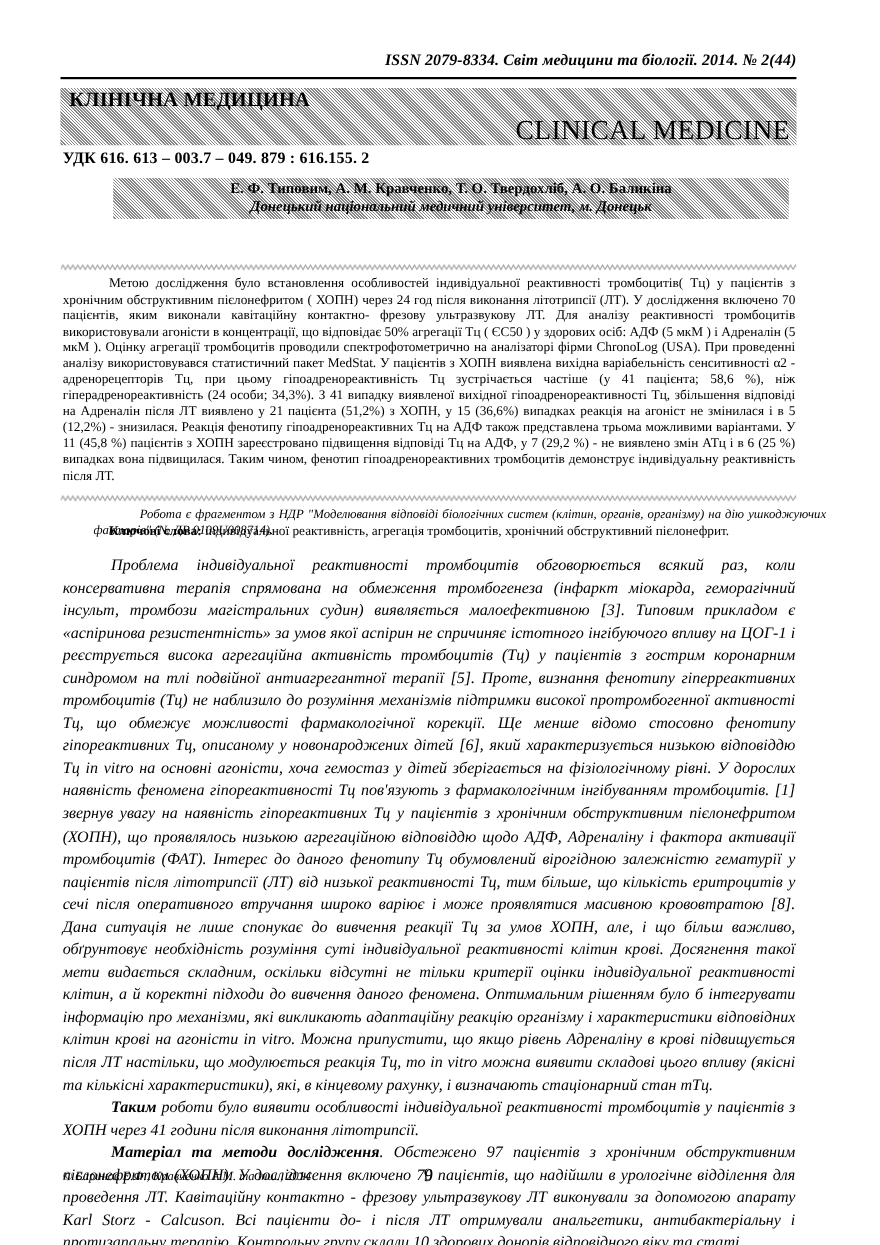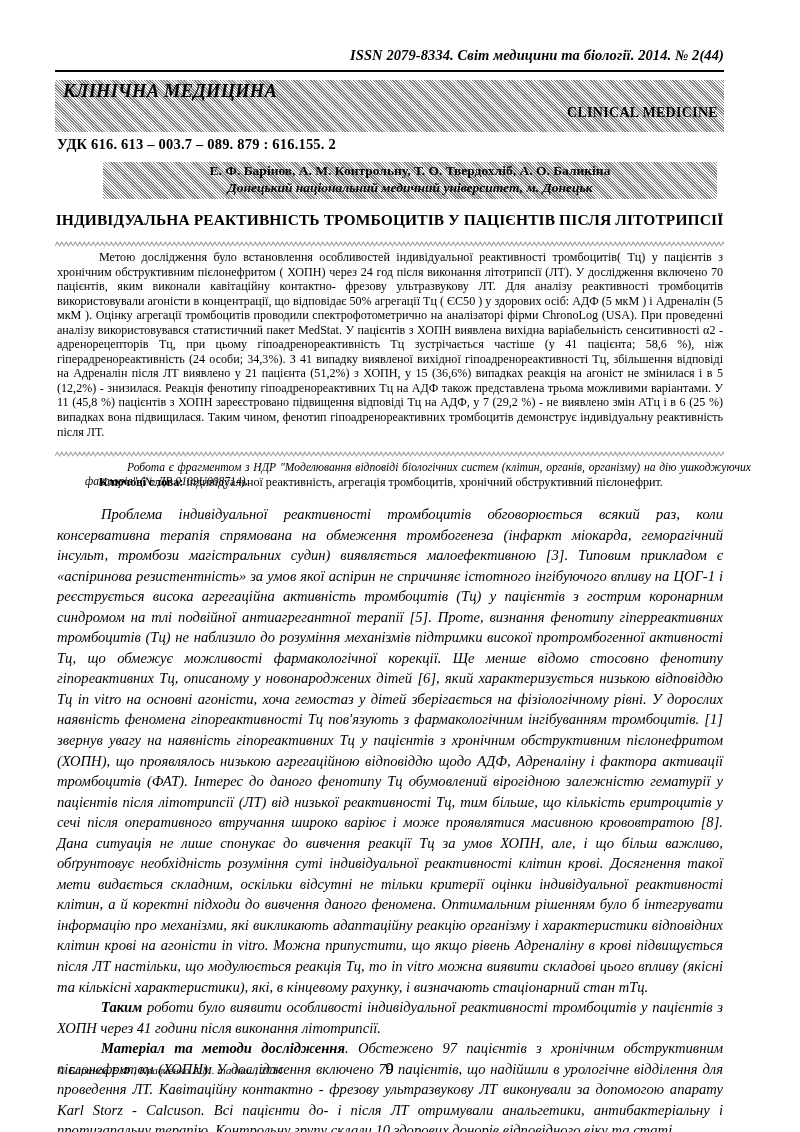--- a/index.html
+++ b/index.html
@@ -66,28 +66,27 @@
     box-sizing: border-box;
   }
   .section-banner .sec-ukr {
     position: absolute;
     left: 8px;
     top: 1px;
     font-weight: bold;
     font-size: 18.5px;
     letter-spacing: 0.2px;
     white-space: nowrap;
-    font-style: italic;
   }
   .section-banner .sec-eng {
     position: absolute;
     right: 6px;
     top: 25px;
-    font-weight: bold;
-    font-size: 14px;
+    font-weight: normal;
+    font-size: 25px;
     letter-spacing: 0.3px;
     white-space: nowrap;
   }
 
   
   .udc {
     position: absolute;
     left: 57px;
     top: 132px;
     font-weight: bold;
@@ -228,28 +227,27 @@
 <div class="page">
 
   <div class="runhead">ISSN 2079-8334. Світ медицини та біології. 2014. № 2(44)</div>
   <div class="runhead-rule"></div>
 
   <div class="section-banner hatch">
     <div class="sec-ukr">КЛІНІЧНА МЕДИЦИНА</div>
     <div class="sec-eng">CLINICAL MEDICINE</div>
   </div>
 
-  <div class="udc">УДК 616. 613 – 003.7 – 089. 879 : 616.155. 2</div>
+  <div class="udc">УДК 616. 613 – 003.7 – 049. 879 : 616.155. 2</div>
 
   <div class="authors-banner hatch">
-    <div class="au-names">Е. Ф. Барінов, А. М. Контрольну, Т. О. Твердохліб, А. О. Баликіна</div>
+    <div class="au-names">Е. Ф. Типовим, А. М. Кравченко, Т. О. Твердохліб, А. О. Баликіна</div>
     <div class="au-affil">Донецький національний медичний університет, м. Донецьк</div>
   </div>
 
-  <div class="art-title">ІНДИВІДУАЛЬНА РЕАКТИВНІСТЬ ТРОМБОЦИТІВ У ПАЦІЄНТІВ ПІСЛЯ ЛІТОТРИПСІЇ</div>
 
   <div class="zigzag" style="top:230px;">
     <svg width="669" height="8" viewBox="0 0 669 8" preserveAspectRatio="none" aria-hidden="true">
       <pattern id="zz1" width="9" height="8" patternUnits="userSpaceOnUse">
         <path d="M0 6 L2.25 2 L4.5 6 L6.75 2 L9 6" fill="none" stroke="#6b6b6b" stroke-width="1.1"></path>
       </pattern>
       <rect x="0" y="0" width="669" height="8" fill="url(#zz1)"></rect>
     </svg>
   </div>
 

